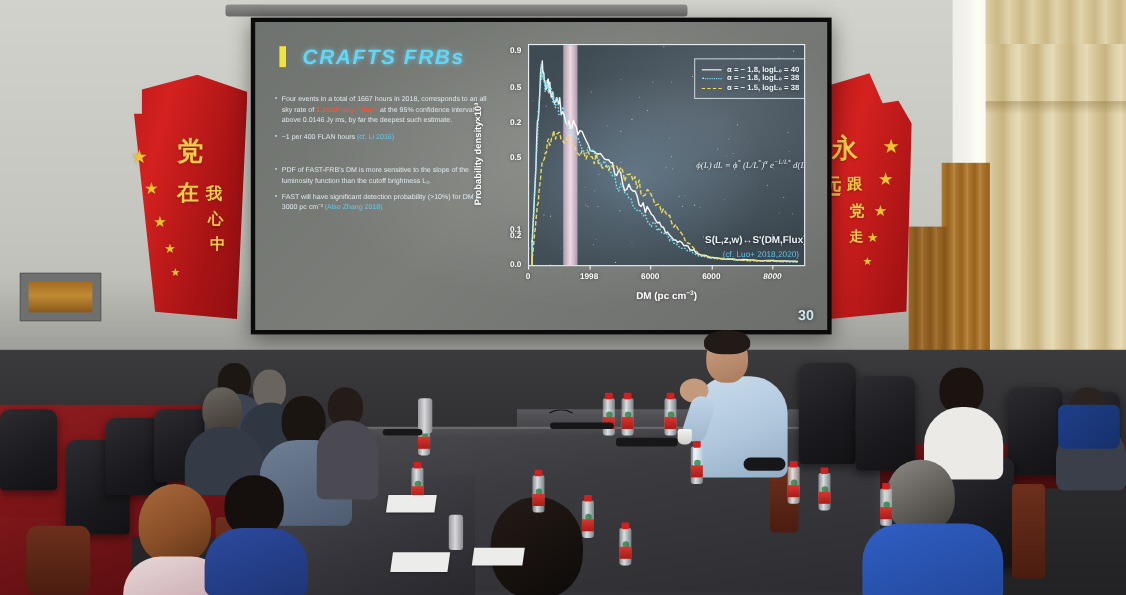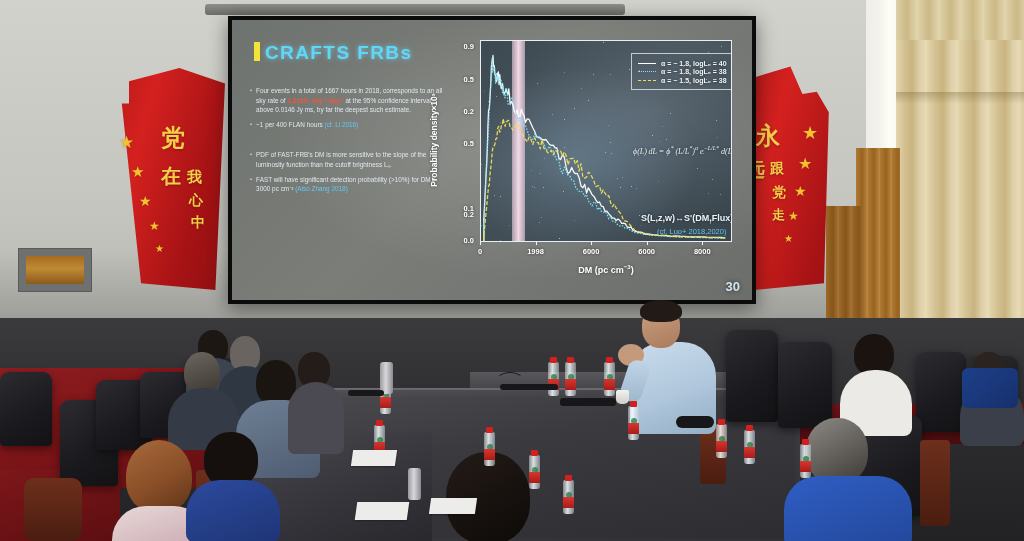--- a/index.html
+++ b/index.html
@@ -40,21 +40,21 @@
   .screen-frame{position:absolute;left:228px;top:16px;width:528px;height:288px;
     background:#0b0b0c;padding:4px;box-sizing:border-box;
     box-shadow:0 5px 18px rgba(0,0,0,.45);}
   .slide{position:absolute;left:232px;top:20px;width:520px;height:280px;
     background:linear-gradient(135deg,#6f736f 0%,#7a7d78 45%,#6b6e6b 100%);
     overflow:hidden;}
   .slide-glow{position:absolute;left:0;top:0;right:0;bottom:0;
     background:radial-gradient(ellipse at 62% 45%,rgba(255,255,255,.16),rgba(0,0,0,0) 62%);}
 
   
-  .slide-title{position:absolute;left:22px;top:22px;display:flex;align-items:flex-start;gap:5px;}
+  .slide-title{position:absolute;left:22px;top:22px;display:flex;align-items:flex-start;gap:15px;font-style:italic;}
   .title-bar{width:6px;height:19px;background:#f2e23a;display:block;}
   .title-text{font-size:19px;font-weight:bold;color:#5fd8f7;letter-spacing:1.4px;
     text-shadow:0 0 5px rgba(120,220,255,.7);white-space:nowrap;}
 
   
   .bullets{position:absolute;left:18px;top:66px;width:200px;color:#dfe9ee;font-size:6.4px;line-height:1.5;}
   .bullet{display:flex;gap:4px;margin-bottom:5px;}
   .bullet .dot{color:#cfe0e8;font-size:6px;line-height:1.5;}
   .bullet .txt{flex:1;}
   .hi-red{color:#f0583c;font-weight:bold;}
@@ -358,21 +358,21 @@
       </div>
       <div id="x-axis">
           <div class="xtick" style="left: 42px; top: 211px;">0</div>
           <div class="xtickline" style="left: 42px; top: 205px;"></div>
           <div class="xtick" style="left: 97.5556px; top: 211px;">1998</div>
           <div class="xtickline" style="left: 97.5556px; top: 205px;"></div>
           <div class="xtick" style="left: 153.111px; top: 211px;">6000</div>
           <div class="xtickline" style="left: 153.111px; top: 205px;"></div>
           <div class="xtick" style="left: 208.667px; top: 211px;">6000</div>
           <div class="xtickline" style="left: 208.667px; top: 205px;"></div>
-          <div class="xtick" style="left: 264.222px; top: 211px;">8000</div>
+          <div class="xtick" style="left: 264.222px; top: 211px; font-style: italic;">8000</div>
           <div class="xtickline" style="left: 264.222px; top: 205px;"></div>
         </div>
       <div class="xlab">DM (pc cm<sup style="font-size:6px;">−3</sup>)</div>
     </div>
 
     <div class="slide-num">30</div>
   </div>
 
   <div class="floor"></div>
   <div class="red-cloth"></div>

